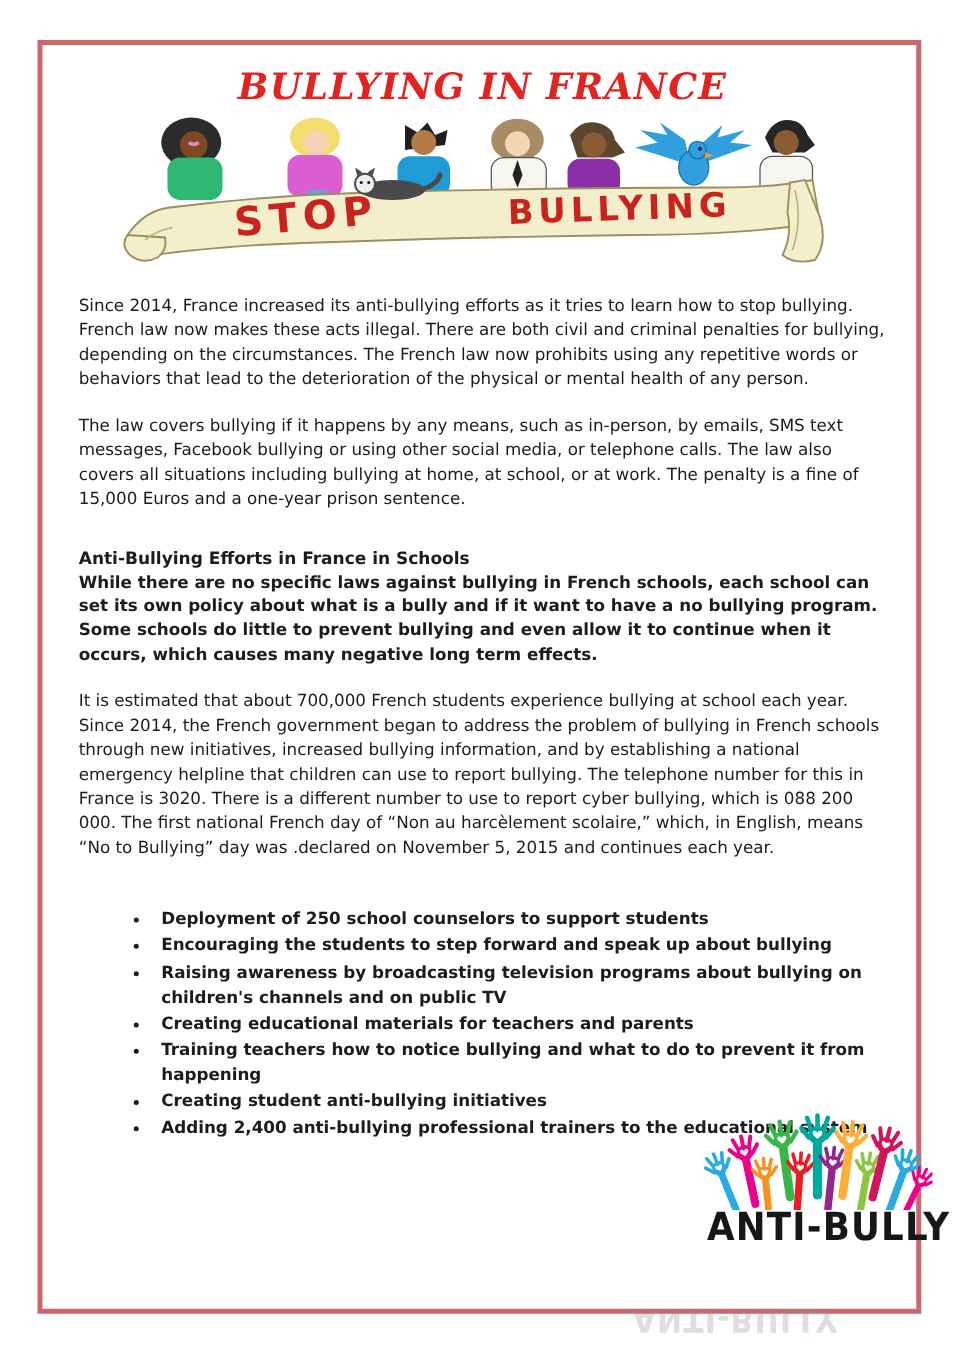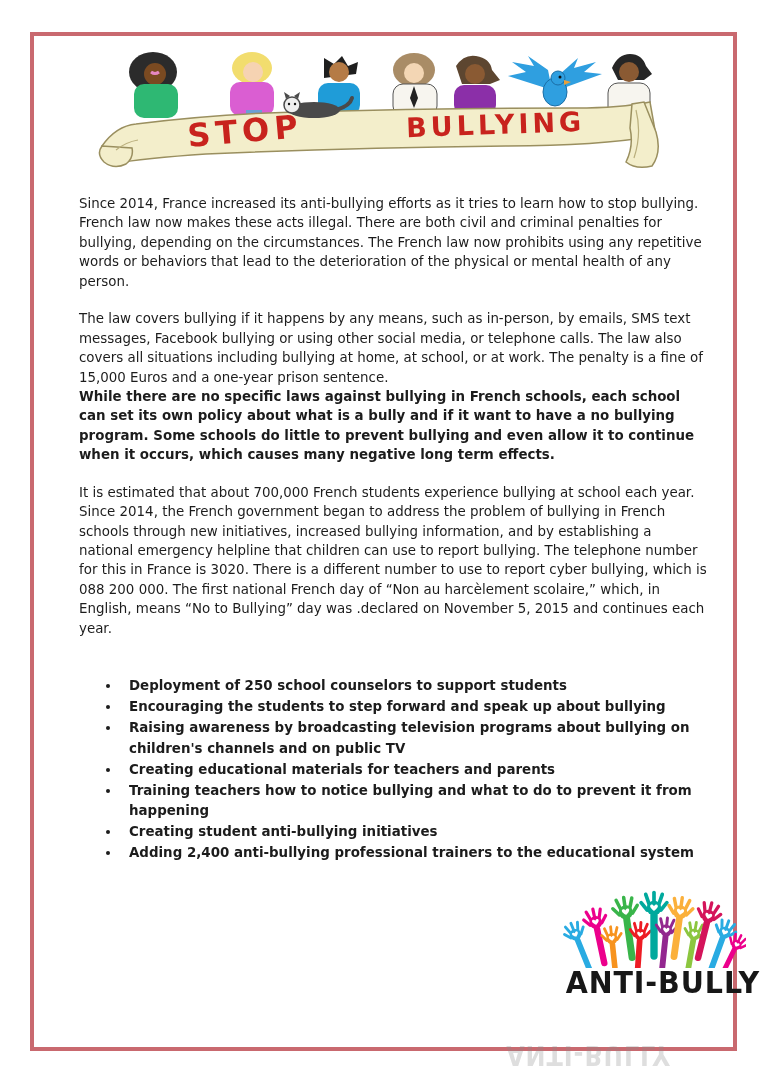--- a/index.html
+++ b/index.html
@@ -28,21 +28,21 @@
     font-weight:bold;
     font-size:29px;
     letter-spacing:1px;
     color:#e2231f;
   }
   .illustration{
     display:block;
     margin:6px auto 0 auto;
   }
   .para{
-    margin:18px 0 0 16px;
+    margin:18px 0 0 0;
     font-size:13.4px;
     line-height:1.45;
   }
   .para.first{margin-top:24px;}
   .section-heading{
     margin:28px 0 0 0;
     font-size:13.6px;
     font-weight:bold;
     line-height:1.4;
   }
@@ -89,20 +89,21 @@
   }
 </style>
 </head>
 <body>
 
 <div class="page">
   <div class="frame"></div>
 
   <div class="content">
 
+    <h1 class="doc-title">BULLYING IN FRANCE</h1>
 
     <svg class="illustration" width="580" height="120" viewBox="0 0 580 120">
 
       <g>
         <ellipse cx="57" cy="22" rx="24" ry="20" fill="#2b2b2b"></ellipse>
         <circle cx="59" cy="24" r="11" fill="#7a4a21"></circle>
         <path d="M55 22q4 3 8 0" stroke="#e787c2" stroke-width="3" fill="none"></path>
         <rect x="38" y="34" width="44" height="34" rx="10" fill="#2eb873"></rect>
       </g>
       <g>
@@ -158,20 +159,21 @@
           <circle cx="199" cy="54" r="1.2" fill="#111"></circle>
       </g>
 
       <text x="150" y="92" text-anchor="middle" transform="rotate(-5 150 92)" font-family="DejaVu Sans, sans-serif" font-weight="bold" font-size="32" letter-spacing="5" fill="#c8231d">STOP</text>
       <text x="400" y="84" text-anchor="middle" transform="rotate(-2 400 84)" font-family="DejaVu Sans, sans-serif" font-weight="bold" font-size="27" letter-spacing="4" fill="#c8231d">BULLYING</text>
     </svg>
 
     <p class="para first">Since 2014, France increased its anti-bullying efforts  as it tries to learn how to stop bullying. French law now makes these acts illegal. There are both civil and criminal penalties for bullying, depending on the circumstances. The French law now prohibits using any repetitive words or behaviors that lead to the deterioration of the physical or mental health of any person.</p>
     <p class="para">The law covers bullying if it happens by any means, such as in-person, by emails, SMS text messages, Facebook bullying or using other social media, or telephone calls. The law also covers all situations including bullying at home, at school, or at work. The penalty is a fine of 15,000 Euros and a one-year prison sentence.</p>
 
+    <h2 class="section-heading">Anti-Bullying Efforts in France in Schools</h2>
     <p class="para tight">While there are no specific laws against bullying in French schools, each school can set its own policy about what is a bully and if it want to have a no bullying program. Some schools do little to prevent bullying and even allow it to continue when it occurs, which causes many negative long term effects.</p>
     <p class="para">It is estimated that about 700,000 French students experience bullying at school each year. Since 2014, the French government began to address the problem of bullying in French schools through new initiatives, increased bullying information, and by establishing a national emergency helpline that children can use to report bullying. The telephone number for this in France is 3020. There is a different number to use to report cyber bullying, which is 088 200 000. The first national French day of “Non au harcèlement scolaire,” which, in English, means “No to Bullying” day was .declared on November 5, 2015 and continues each year.</p>
 
     <ul class="bullet-list">
       <li>Deployment of 250 school counselors to support students</li>
       <li>Encouraging the students to step forward and speak up about bullying</li>
       <li>Raising awareness by broadcasting television programs about bullying on children's channels and on public TV</li>
       <li>Creating educational materials for teachers and parents</li>
       <li>Training teachers how to notice bullying and what to do to prevent it from happening</li>
       <li>Creating student anti-bullying initiatives</li>

